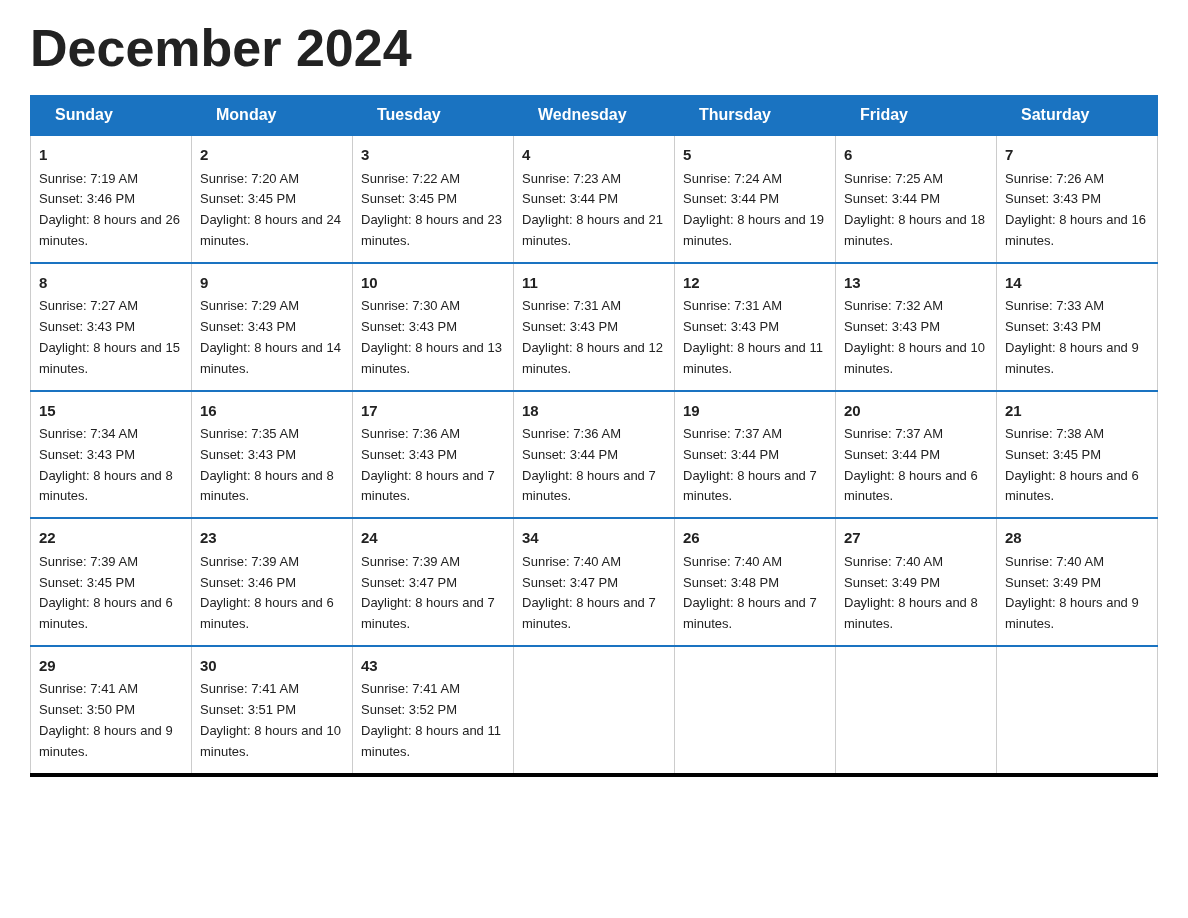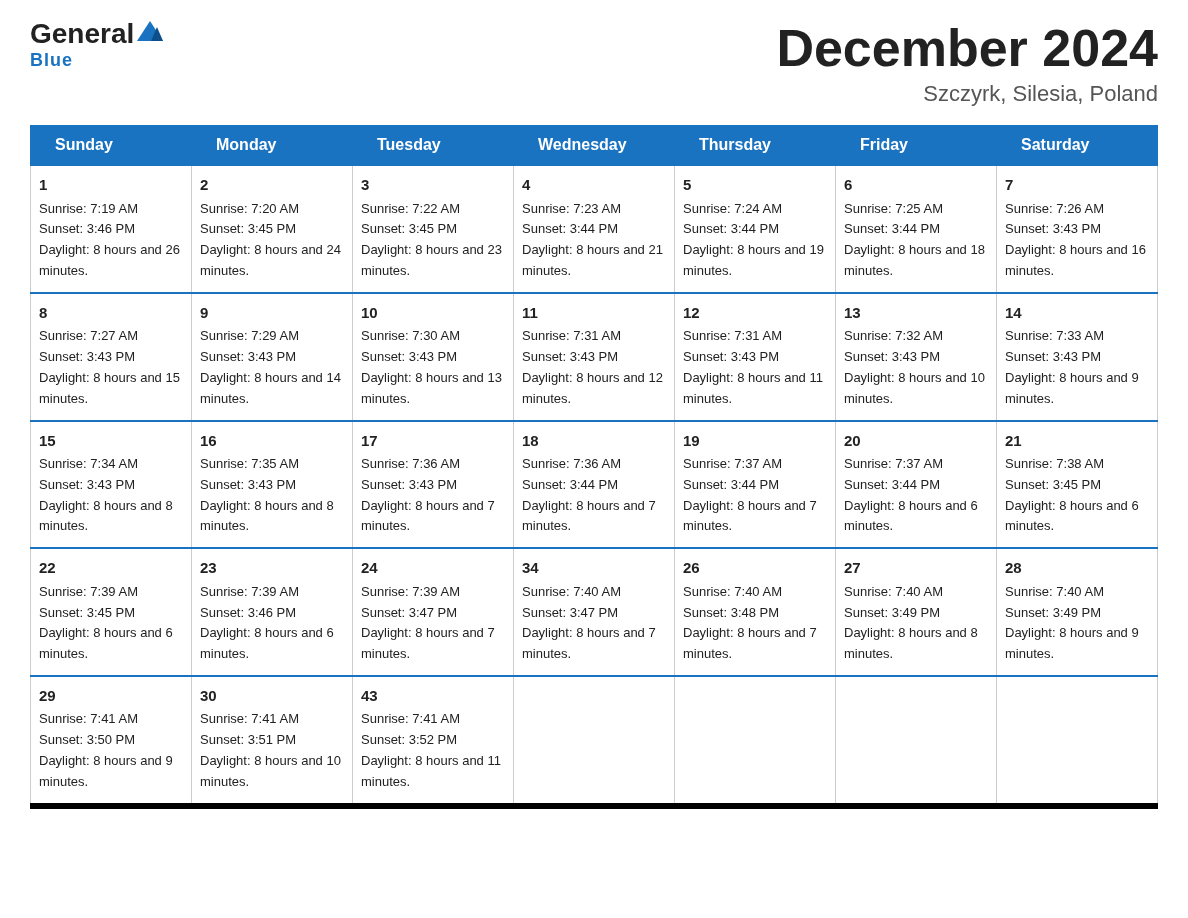--- a/index.html
+++ b/index.html
@@ -72,21 +72,21 @@
       color: #222;
       min-height: 90px;
     }
     .calendar tbody tr td {
       border-top: 2px solid #1a73c1;
       border-bottom: none;
       border-left: 1px solid #ccc;
       border-right: 1px solid #ccc;
     }
     .calendar tbody tr:last-child td {
-      border-bottom: 6px solid #000000;
+      border-bottom: 4px solid #000000;
       margin-top: 37px;
     }
     .day-number {
       font-size: 15px;
       font-weight: bold;
       display: block;
       margin-bottom: 2px;
     }
     .day-info {
       font-size: 13px;
@@ -94,33 +94,22 @@
       line-height: 1.6;
     }
     .empty-cell {
       background: #fff;
     }
   </style>
 </head>
 <body>
 
 <div class="header">
-  <div class="logo">
-    <div style="display:flex; align-items:center;">
-      <span class="logo-text">General</span>
-      <svg width="30" height="30" viewBox="0 0 30 30" style="margin-left:1px; margin-top:-4px;">
-        <polygon points="15,4 28,24 2,24" fill="#1a73c1"></polygon>
-        <polygon points="22,10 28,24 16,24" fill="#0d4f8a"></polygon>
-      </svg>
-    </div>
-    <div class="logo-line">Blue</div>
-  </div>
   <div class="title-block">
     <div class="month-title">December 2024</div>
-    <div class="location-title">Szczyrk, Silesia, Poland</div>
   </div>
 </div>
 
 <table class="calendar">
   <thead>
     <tr id="calendar-header-row">
     <th>Sunday</th>
         <th>Monday</th>
         <th>Tuesday</th>
         <th>Wednesday</th>

